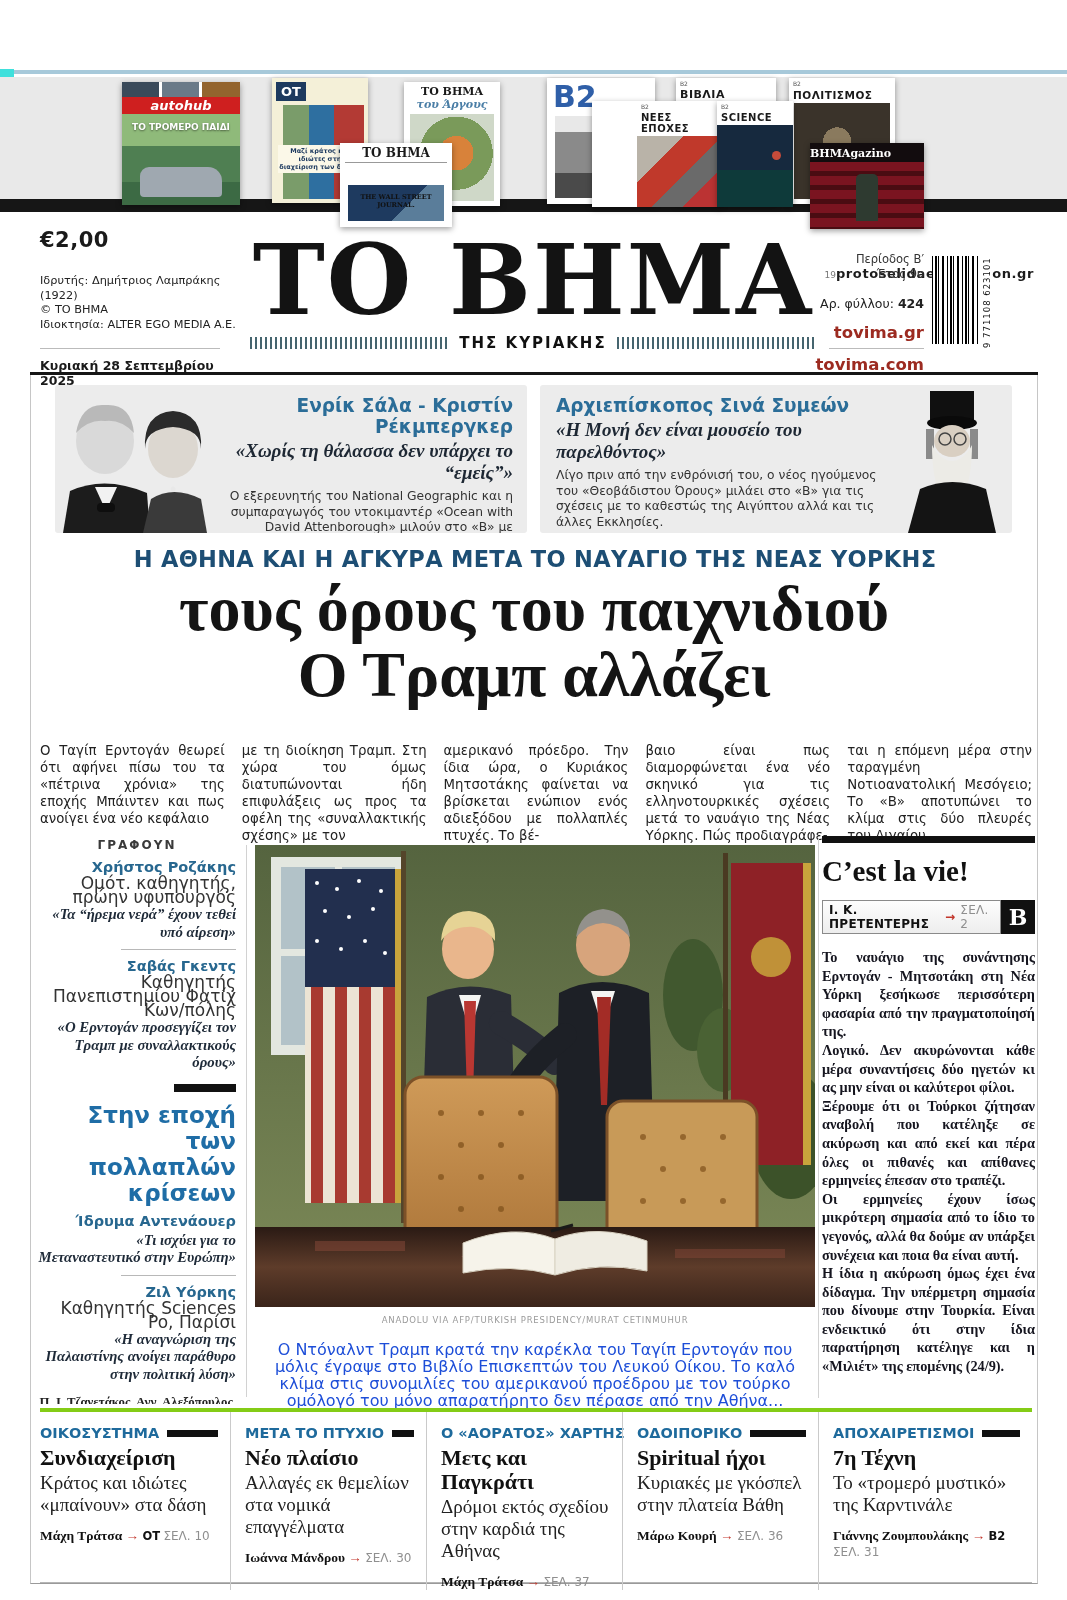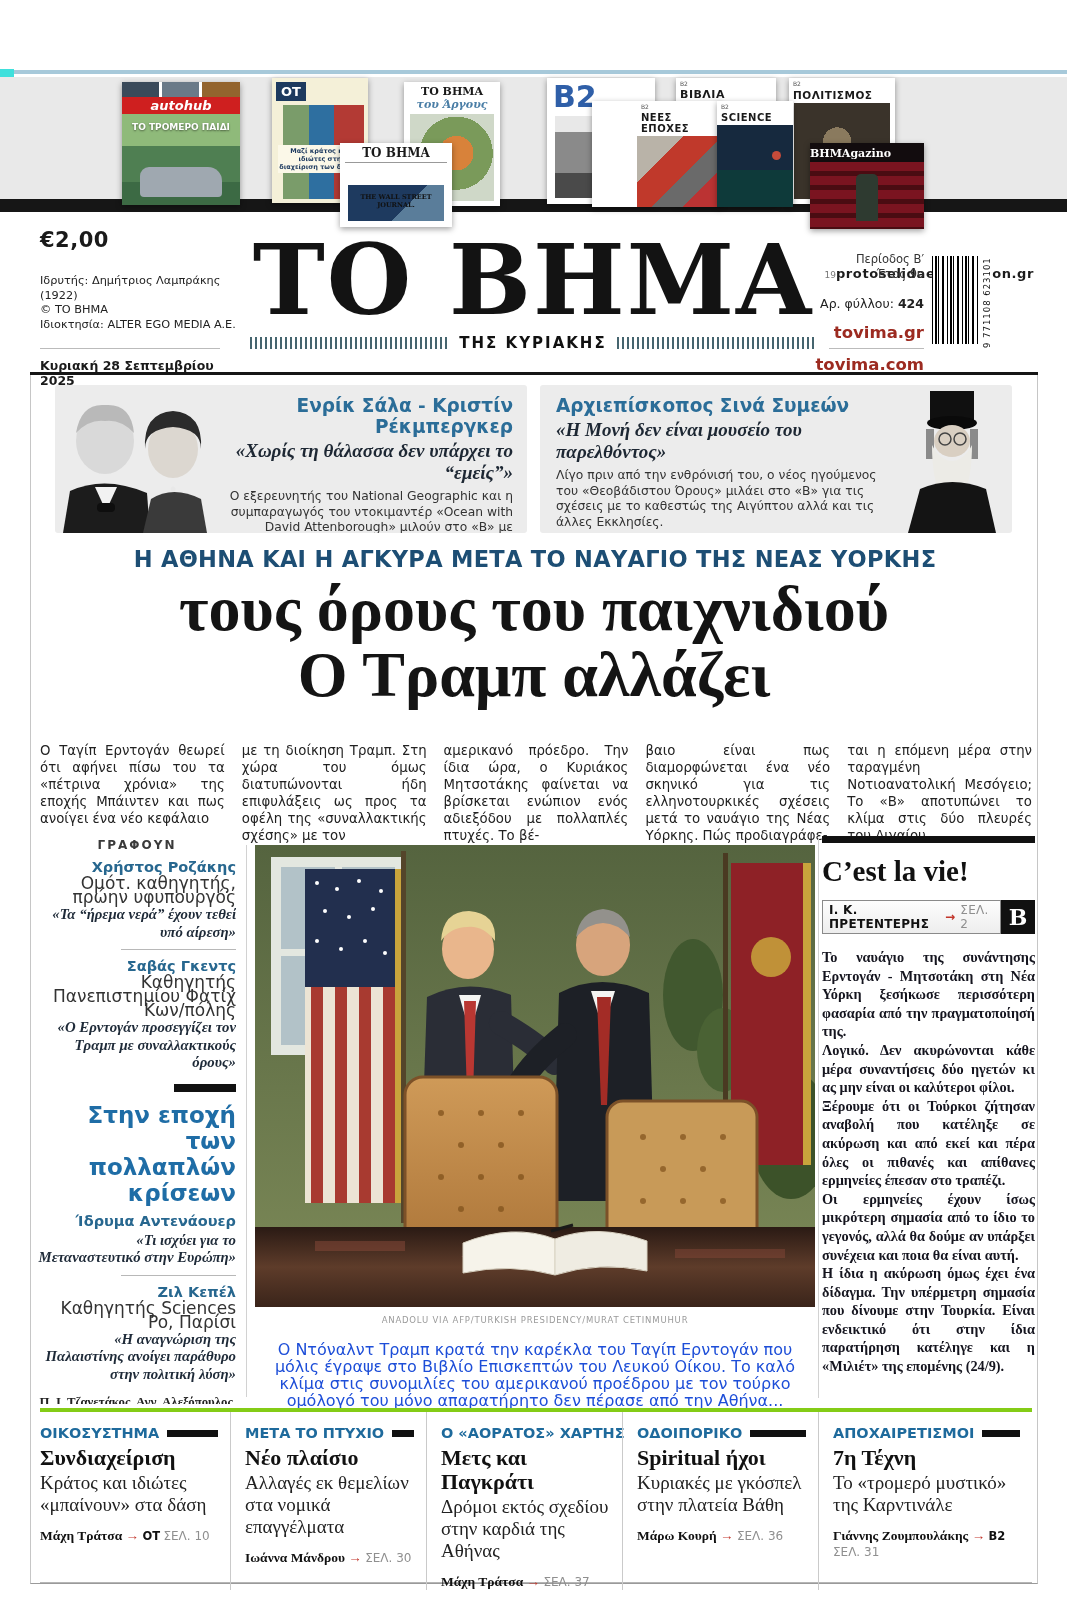--- a/index.html
+++ b/index.html
@@ -314,21 +314,21 @@
     <div class="c-quote">«Τα “ήρεμα νερά” έχουν τεθεί υπό αίρεση»</div>
     <div class="c-div"></div>
     <div class="c-name">Σαβάς Γκεντς</div>
     <div class="c-role">Καθηγητής Πανεπιστημίου Φατίχ Κων/πόλης</div>
     <div class="c-quote">«Ο Ερντογάν προσεγγίζει τον Τραμπ με συναλλακτικούς όρους»</div>
     <div class="c-bar"></div>
     <div class="c-feature">Στην εποχή των πολλαπλών κρίσεων</div>
     <div class="c-name">Ίδρυμα Αντενάουερ</div>
     <div class="c-quote">«Τι ισχύει για το Μεταναστευτικό στην Ευρώπη»</div>
     <div class="c-div"></div>
-    <div class="c-name">Ζιλ Κεπέλ</div>
+    <div class="c-name">Ζιλ Υόρκης</div>
     <div class="c-role">Καθηγητής Sciences Po, Παρίσι</div>
     <div class="c-quote">«Η αναγνώριση της Παλαιστίνης ανοίγει παράθυρο στην πολιτική λύση»</div>
     <div class="c-names">Π. Ι. Τζανετάκος, Αγγ. Αλεξόπουλος, Ν. Μαρκάτος, Μ. Καραούσου, Στρ. Αγγελής, Μ. Παπαθανασίου.</div>
 
   </div>
 
   <div class="photo-wrap">
     <svg width="560" height="462" viewBox="0 0 560 462">
       <defs>
         <linearGradient id="wall" x1="0" y1="0" x2="0" y2="1">

